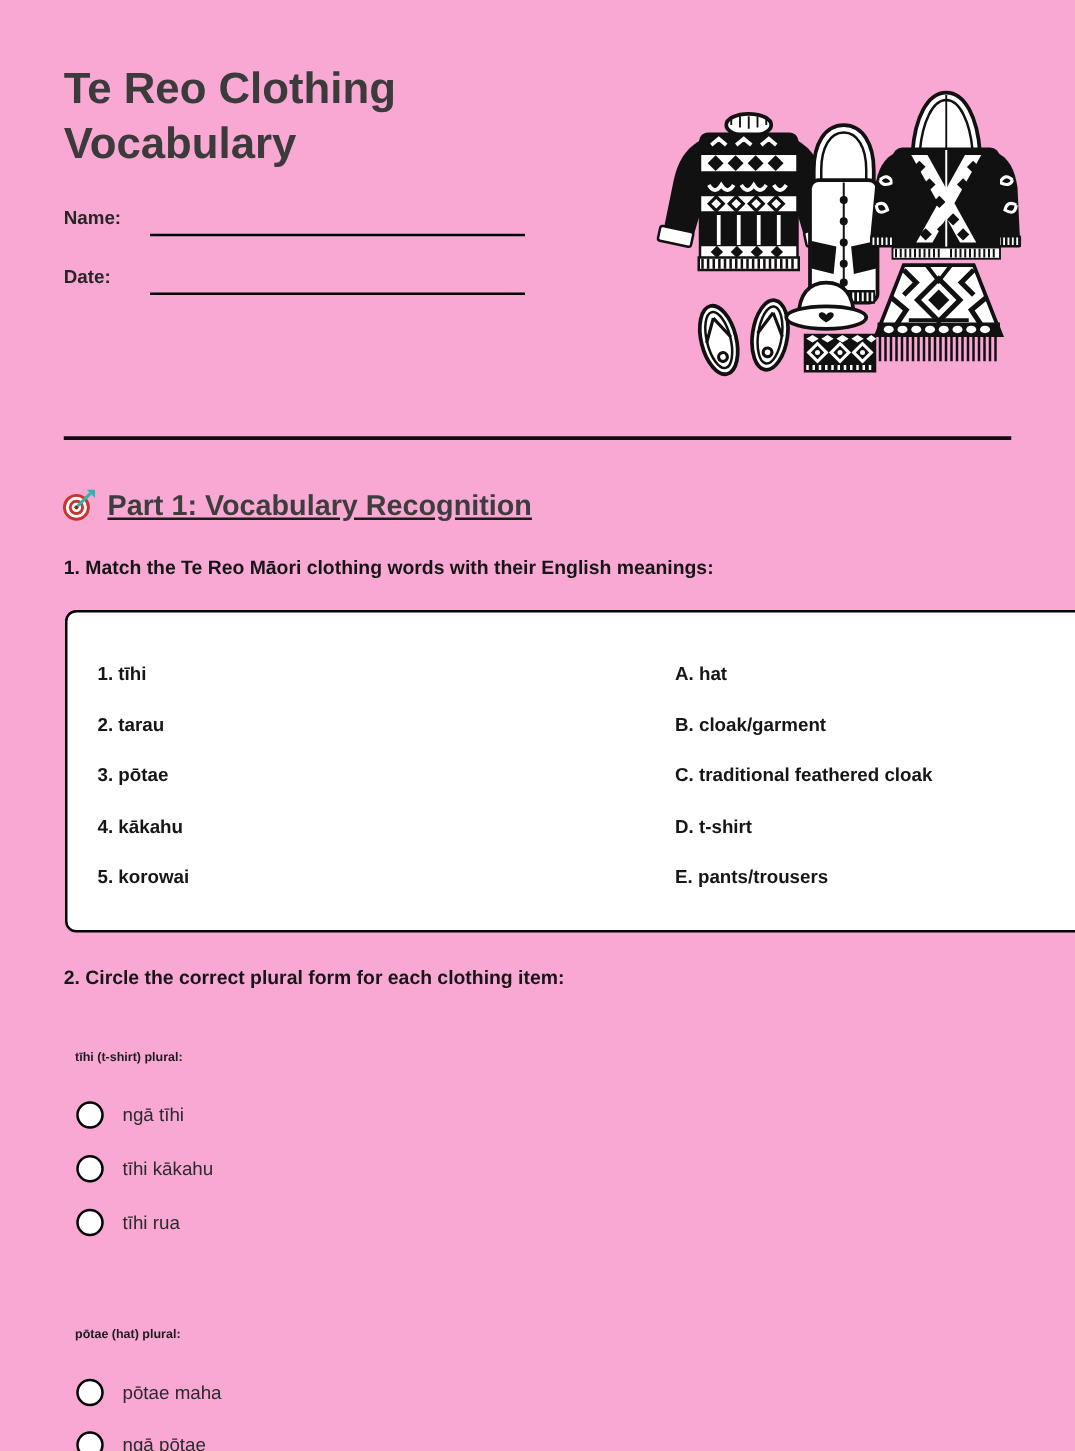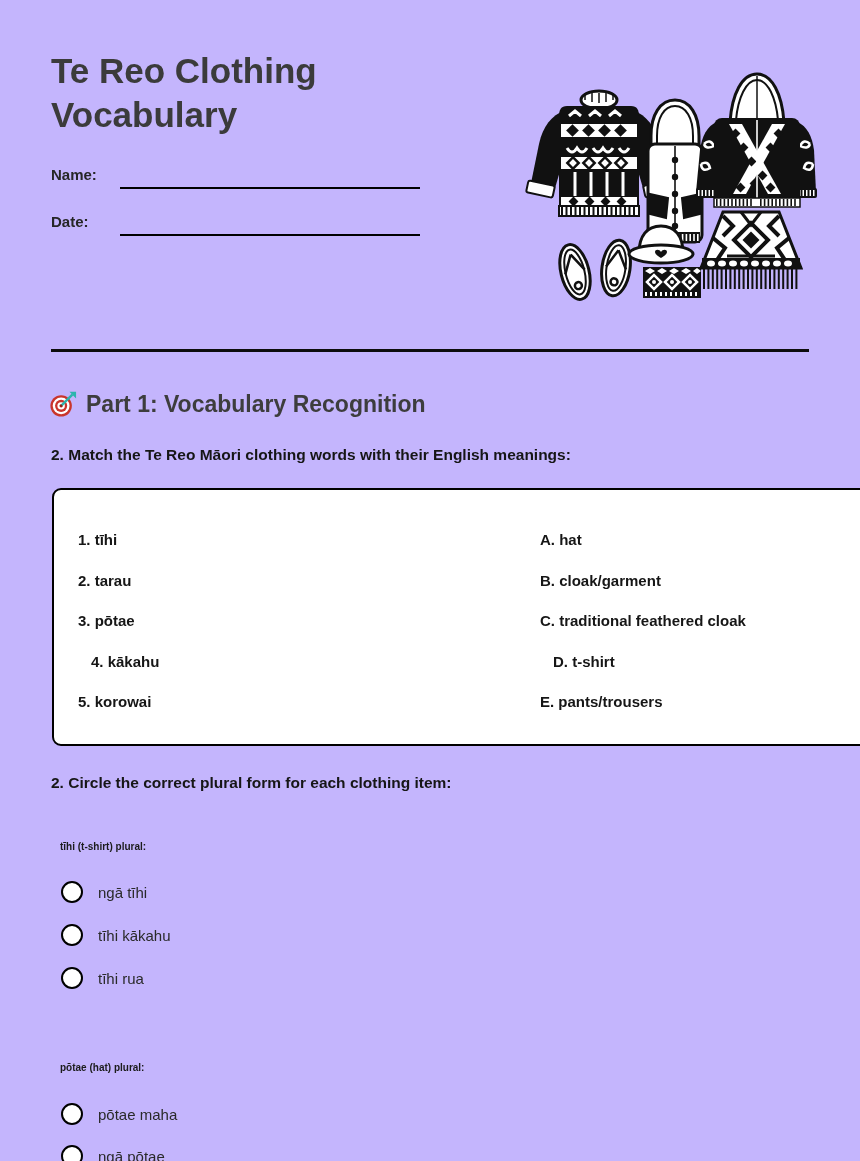--- a/index.html
+++ b/index.html
@@ -1,48 +1,48 @@
 <!DOCTYPE html>
 <html><head>
 <meta charset="utf-8">
 <style>
   * { margin:0; padding:0; box-sizing:border-box; }
   html,body { width:860px; height:1161px; background:#fff; overflow:hidden;
     font-family:"Liberation Sans", sans-serif; color:#1c1c1c; }
-  .page { position:relative; width:860px; height:1161px; background:#c4b5fd; }
+  .page { position:relative; width:860px; height:1161px; background:#f9a8d4; }
 
   .title { position:absolute; left:51px; top:49px; width:380px;
     font-size:35px; font-weight:700; color:#3b3b3b; line-height:44px; letter-spacing:0; }
 
   .field-label { position:absolute; left:51px; font-size:15px; font-weight:700; color:#262626; }
   .name-label { top:166px; }
   .date-label { top:213px; }
   .write-line { position:absolute; left:120px; width:300px; height:2px; background:#000; }
   .name-line { top:187px; }
   .date-line { top:234px; }
 
   .illustration { position:absolute; left:523px; top:60px; width:294px; height:250px; }
 
   .divider { position:absolute; left:51px; top:349px; width:758px; height:3px; background:#0d0d0d; }
 
-  .part-heading-row { position:absolute; left:49px; top:389px; height:30px; display:flex; align-items:center; }
+  .part-heading-row { position:absolute; left:49px; top:389px; height:30px; display:flex; align-items:center;text-decoration:underline; }
   .target-icon { width:28px; height:28px; margin-right:9px; }
   .part-heading { font-size:23px; font-weight:700; color:#3d3d3d; }
 
   .q-prompt { position:absolute; left:51px; font-size:15.5px; font-weight:700; color:#161616; }
   .q1-prompt { top:446px; }
   .q2-prompt { top:774px; }
 
   .match-box { position:absolute; left:52px; top:488px; width:822px; height:258px;
     border:2px solid #000; border-radius:9px; background:#fff; }
   .match-item { position:absolute; font-size:15px; font-weight:700; color:#161616; line-height:17px; white-space:nowrap; }
   .match-item.lhs { left:24px; }
   .match-item.rhs { left:486px; }
   .mrow-0 { top:41px; } .mrow-1 { top:82px; } .mrow-2 { top:122px;text-align:center; }
-  .mrow-3 { top:163px;margin-left:13px; } .mrow-4 { top:203px; }
+  .mrow-3 { top:163px; } .mrow-4 { top:203px; }
 
   .group-label { position:absolute; left:60px; font-size:10px; font-weight:700; color:#1c1c1c; }
   .g1-label { top:841px; }
   .g2-label { top:1062px; }
 
   .radio-circle { position:absolute; left:61px; width:22px; height:22px;
     border:2.5px solid #000; border-radius:50%; background:#fff; }
   .radio-label { position:absolute; left:98px; font-size:15px; font-weight:400; color:#2a2a2a; white-space:nowrap; }
   .r1-0 { top:881px; } .rl1-0 { top:884px; }
   .r1-1 { top:924px; } .rl1-1 { top:927px; }
@@ -224,21 +224,21 @@
       <circle cx="13" cy="17" r="6.5" fill="#c9352c"></circle>
       <circle cx="13" cy="17" r="4" fill="#fff"></circle>
       <circle cx="13" cy="17" r="1.8" fill="#c9352c"></circle>
       <line x1="25" y1="5" x2="13.5" y2="16.5" stroke="#2bb5ad" stroke-width="2.6"></line>
       <path d="M22,2 L29,2 L29,9 L25.5,5.5 Z" fill="#2bb5ad"></path>
       <circle cx="13" cy="17" r="1.4" fill="#8e241d"></circle>
     </svg>
     <h2 class="part-heading">Part 1: Vocabulary Recognition</h2>
   </div>
 
-  <p class="q-prompt q1-prompt">2. Match the Te Reo Māori clothing words with their English meanings:</p>
+  <p class="q-prompt q1-prompt">1. Match the Te Reo Māori clothing words with their English meanings:</p>
 
   <div class="match-box">
     <span class="match-item lhs mrow-0">1. tīhi</span>
     <span class="match-item lhs mrow-1">2. tarau</span>
     <span class="match-item lhs mrow-2">3. pōtae</span>
     <span class="match-item lhs mrow-3">4. kākahu</span>
     <span class="match-item lhs mrow-4">5. korowai</span>
     <span class="match-item rhs mrow-0">A. hat</span>
     <span class="match-item rhs mrow-1">B. cloak/garment</span>
     <span class="match-item rhs mrow-2">C. traditional feathered cloak</span>

